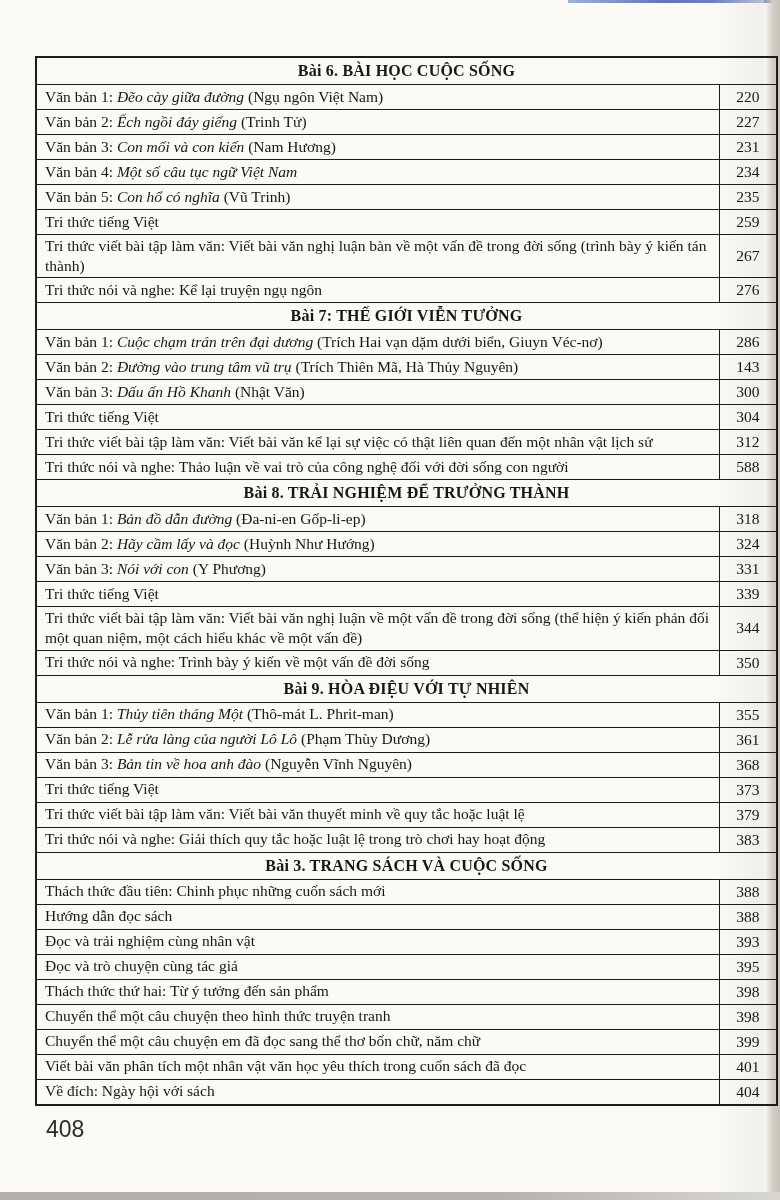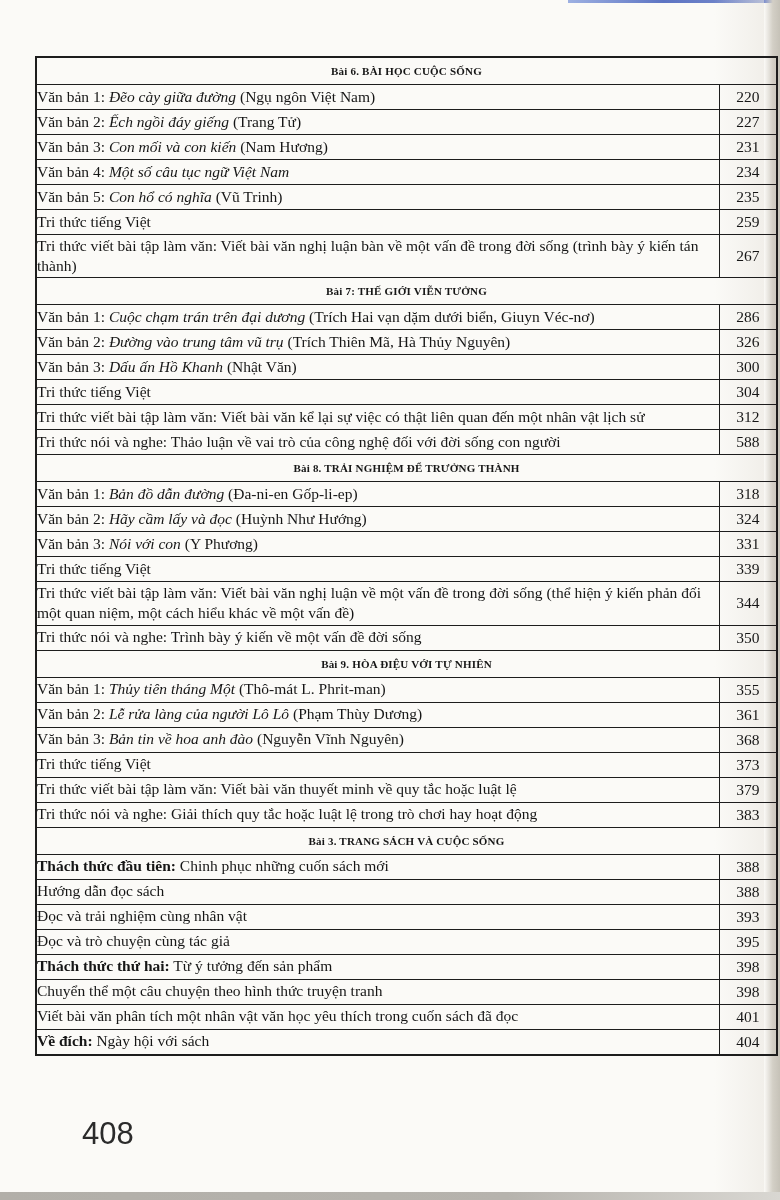--- a/index.html
+++ b/index.html
@@ -58,50 +58,49 @@
   }
   table.toc-table, .toc-table td {
     border: 1.6px solid #1d1d1d;
   }
   table.toc-table {
     border-width: 2px;
   }
   .toc-table td.section-title {
     text-align: center;
     font-weight: bold;
-    font-size: 11px;
+    font-size: 16px;
     height: 24px;
     padding: 1px 4px;
     letter-spacing: 0.2px;
   }
   .toc-table td.entry-cell {
     font-size: 15.5px;
     height: 22px;
     line-height: 1.3;
-    padding: 1px 6px 1px 0;
+    padding: 1px 6px 1px 8px;
     vertical-align: middle;
   }
   .toc-table td.page-cell {
     width: 58px;
     text-align: center;
     font-size: 15.5px;
     vertical-align: middle;
     padding: 1px 2px;
     border-radius: 8px;
   }
   .part-italic { font-style: italic; }
-  .part-bold   { font-weight: bold; }
+  .part-bold   { font-weight: normal; }
   .page-footer-number {
     position: absolute;
     left: 46px;
     top: 1116px;
     font-family: "Liberation Sans", "DejaVu Sans", sans-serif;
-    font-size: 31px;
+    font-size: 23px;
     color: #2b2b2b;
-    margin-left: 36px;
   }
 </style>
 </head>
 <body>
 
 <div class="scan-top-line"></div>
 <div class="scan-right-tint"></div>
 <div class="scan-right-edge"></div>
 <div class="scan-bottom-strip"></div>
 
@@ -112,21 +111,21 @@
   </colgroup>
   <tbody>
       <tr>
         <td colspan="2" class="section-title">Bài 6. BÀI HỌC CUỘC SỐNG</td>
       </tr>
       <tr>
         <td class="entry-cell"><span class="part-plain">Văn bản 1: </span><span class="part-italic">Đẽo cày giữa đường</span><span class="part-plain"> (Ngụ ngôn Việt Nam)</span></td>
         <td class="page-cell">220</td>
       </tr>
       <tr>
-        <td class="entry-cell"><span class="part-plain">Văn bản 2: </span><span class="part-italic">Ếch ngồi đáy giếng</span><span class="part-plain"> (Trang Tử)</span></td>
+        <td class="entry-cell"><span class="part-plain">Văn bản 2: </span><span class="part-italic">Ếch ngồi đáy giếng</span><span class="part-plain"> (Trinh Tử)</span></td>
         <td class="page-cell">227</td>
       </tr>
       <tr>
         <td class="entry-cell"><span class="part-plain">Văn bản 3: </span><span class="part-italic">Con mối và con kiến</span><span class="part-plain"> (Nam Hương)</span></td>
         <td class="page-cell">231</td>
       </tr>
       <tr>
         <td class="entry-cell"><span class="part-plain">Văn bản 4: </span><span class="part-italic">Một số câu tục ngữ Việt Nam</span></td>
         <td class="page-cell">234</td>
       </tr>
@@ -136,29 +135,33 @@
       </tr>
       <tr>
         <td class="entry-cell"><span class="part-plain">Tri thức tiếng Việt</span></td>
         <td class="page-cell">259</td>
       </tr>
       <tr>
         <td class="entry-cell"><span class="part-plain">Tri thức viết bài tập làm văn: Viết bài văn nghị luận bàn về một vấn đề trong đời sống (trình bày ý kiến tán thành)</span></td>
         <td class="page-cell">267</td>
       </tr>
       <tr>
+        <td class="entry-cell"><span class="part-plain">Tri thức nói và nghe:  Kể lại truyện ngụ ngôn</span></td>
+        <td class="page-cell">276</td>
+      </tr>
+      <tr>
         <td colspan="2" class="section-title">Bài 7: THẾ GIỚI VIỄN TƯỞNG</td>
       </tr>
       <tr>
         <td class="entry-cell"><span class="part-plain">Văn bản 1: </span><span class="part-italic">Cuộc chạm trán trên đại dương</span><span class="part-plain"> (Trích Hai vạn dặm dưới biển, Giuyn Véc-nơ)</span></td>
         <td class="page-cell">286</td>
       </tr>
       <tr>
         <td class="entry-cell"><span class="part-plain">Văn bản 2: </span><span class="part-italic">Đường vào trung tâm vũ trụ</span><span class="part-plain"> (Trích Thiên Mã, Hà Thủy Nguyên)</span></td>
-        <td class="page-cell">326</td>
+        <td class="page-cell">143</td>
       </tr>
       <tr>
         <td class="entry-cell"><span class="part-plain">Văn bản 3: </span><span class="part-italic">Dấu ấn Hồ Khanh</span><span class="part-plain"> (Nhật Văn)</span></td>
         <td class="page-cell">300</td>
       </tr>
       <tr>
         <td class="entry-cell"><span class="part-plain">Tri thức tiếng Việt</span></td>
         <td class="page-cell">304</td>
       </tr>
       <tr>
@@ -244,20 +247,24 @@
       </tr>
       <tr>
         <td class="entry-cell"><span class="part-bold">Thách thức thứ hai:</span><span class="part-plain"> Từ ý tưởng đến sản phẩm</span></td>
         <td class="page-cell">398</td>
       </tr>
       <tr>
         <td class="entry-cell"><span class="part-plain">Chuyển thể một câu chuyện theo hình thức truyện tranh</span></td>
         <td class="page-cell">398</td>
       </tr>
       <tr>
+        <td class="entry-cell"><span class="part-plain">Chuyển thể một câu chuyện em đã đọc sang thể thơ bốn chữ, năm chữ</span></td>
+        <td class="page-cell">399</td>
+      </tr>
+      <tr>
         <td class="entry-cell"><span class="part-plain">Viết bài văn phân tích một nhân vật văn học yêu thích trong cuốn sách đã đọc</span></td>
         <td class="page-cell">401</td>
       </tr>
       <tr>
         <td class="entry-cell"><span class="part-bold">Về đích:</span><span class="part-plain"> Ngày hội với sách</span></td>
         <td class="page-cell">404</td>
       </tr>
     </tbody>
 </table>
 

